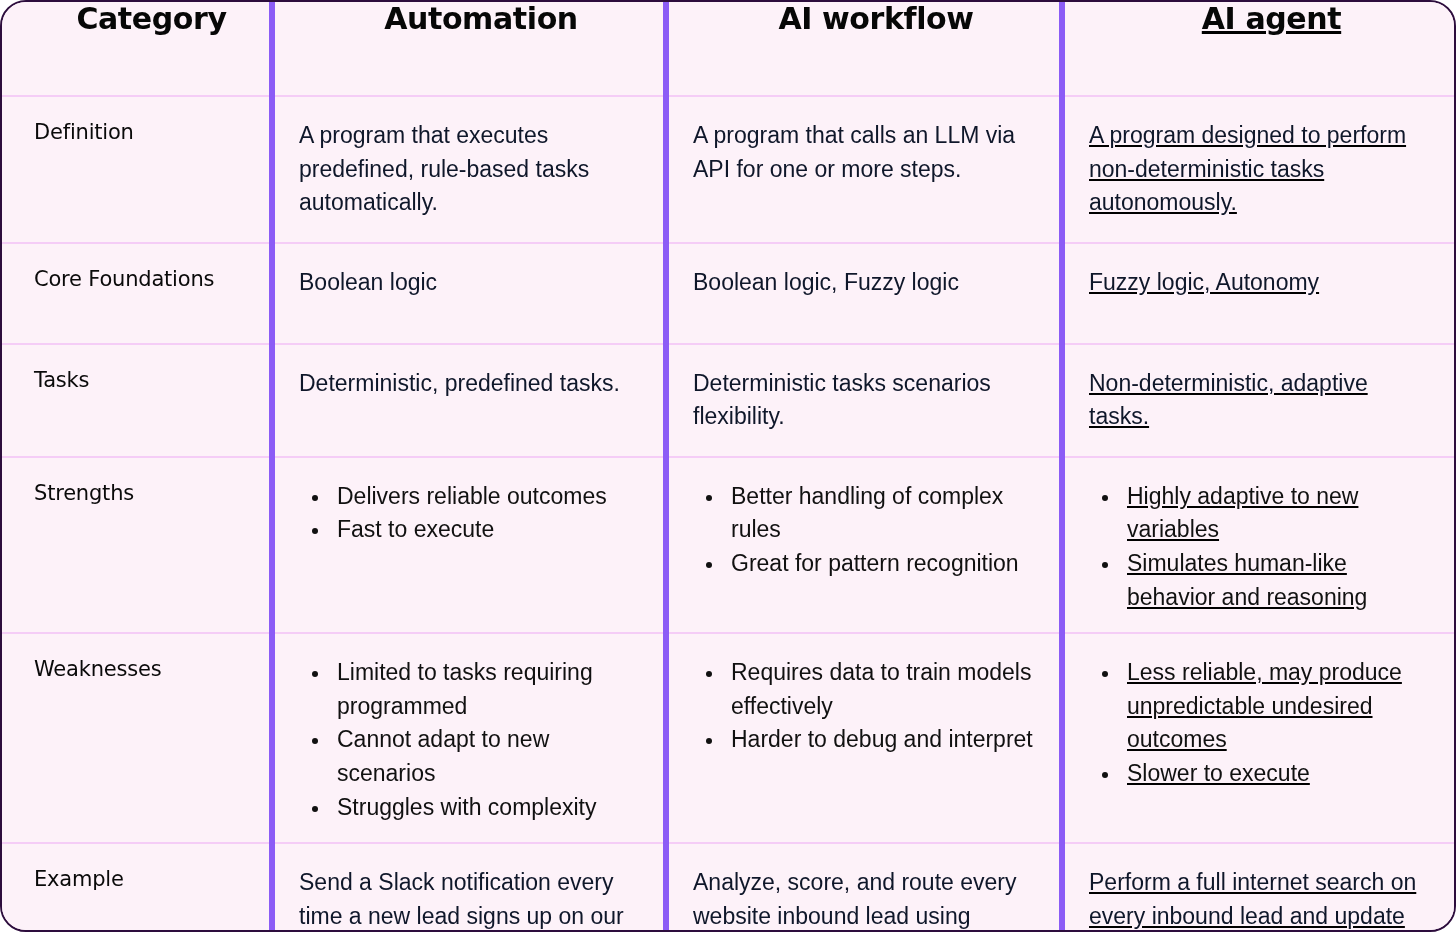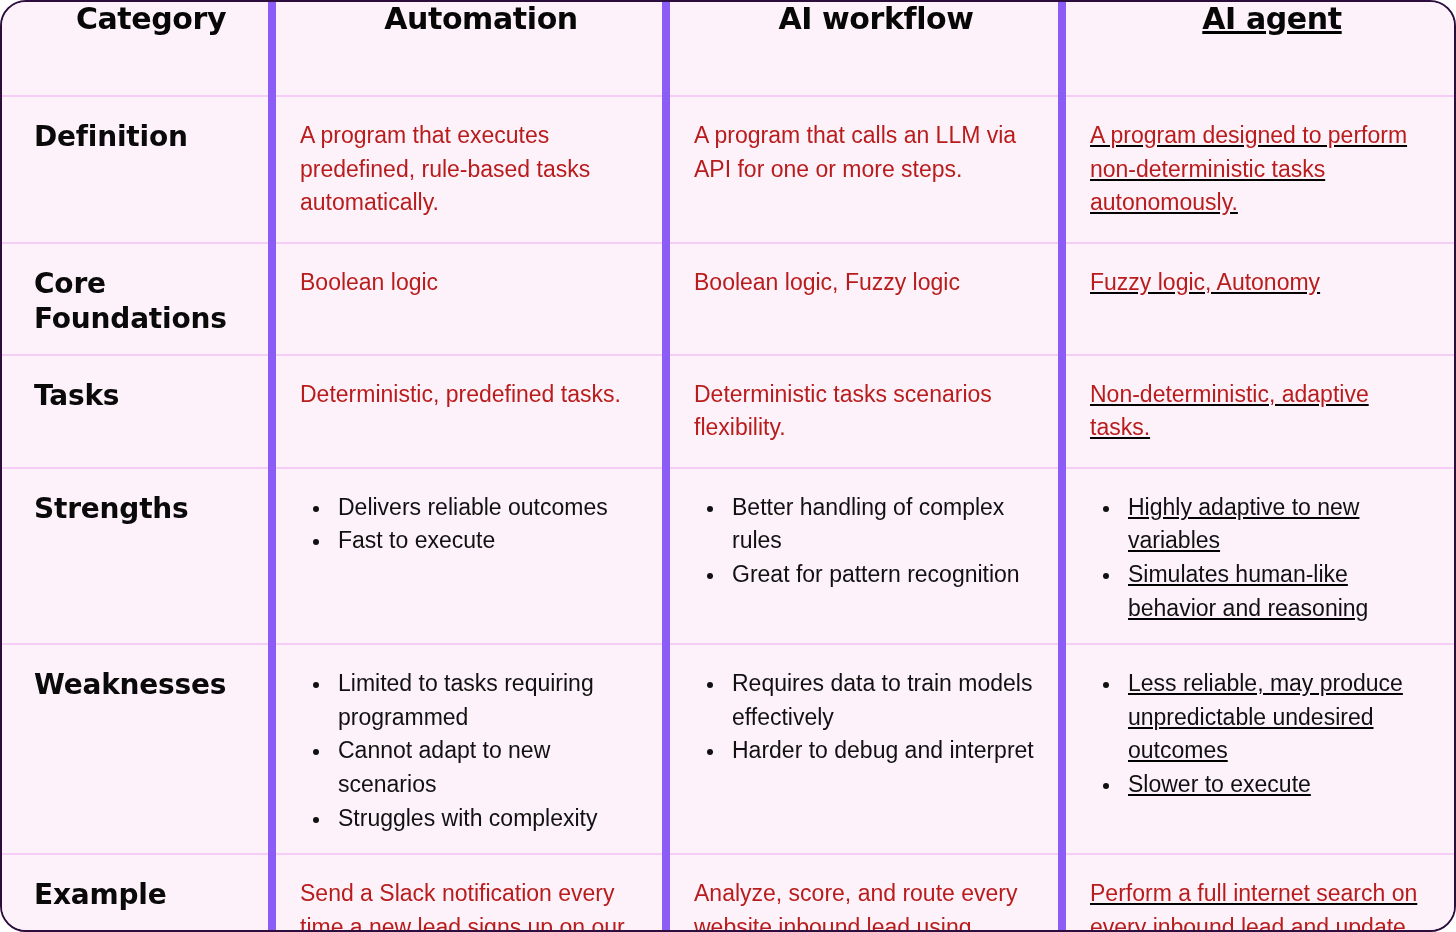--- a/index.html
+++ b/index.html
@@ -33,21 +33,21 @@
     table-layout: fixed;
   }
 
   table.cmp col.c-cat   { width: 270px; }
   table.cmp col.c-auto  { width: 394px; }
   table.cmp col.c-flow  { width: 396px; }
   table.cmp col.c-agent { width: 392px; }
 
   table.cmp th,
   table.cmp td {
-    border-right: 8px solid #8b5cf6;
+    border-right: 6px solid #8b5cf6;
     border-bottom: 2px solid #f5cdf7;
     vertical-align: top;
     background: #fdf2f9;
     padding: 0;
   }
   table.cmp th:last-child,
   table.cmp td:last-child { border-right: none; text-decoration: underline; }
   table.cmp tr:last-child td { border-bottom: none; }
 
   
@@ -64,34 +64,34 @@
     padding: 0 0 0 32px;
     line-height: 1.1;
   }
   th.col-auto  .hdr,
   th.col-flow  .hdr,
   th.col-agent .hdr { padding-left: 24px; }
 
   
   .rowlabel {
     font-family: "DejaVu Sans", sans-serif;
-    font-weight: bold;
-    font-size: 28px;
+    font-weight: normal;
+    font-size: 21px;
     letter-spacing: -0.2px;
     color: #0a0a0a;
     padding: 22px 14px 18px 32px;
     line-height: 1.25;
   }
 
   
   .cell-text {
     font-family: "Liberation Sans", sans-serif;
     font-size: 23px;
     line-height: 1.46;
-    color: #b91c1c;
+    color: #0f172a;
     padding: 22px 26px 22px 24px;
     white-space: pre-line;
   }
 
   
   ul.cell-list {
     margin: 0;
     padding: 22px 20px 18px 56px;
     list-style: disc outside;
     font-family: "Liberation Sans", sans-serif;

